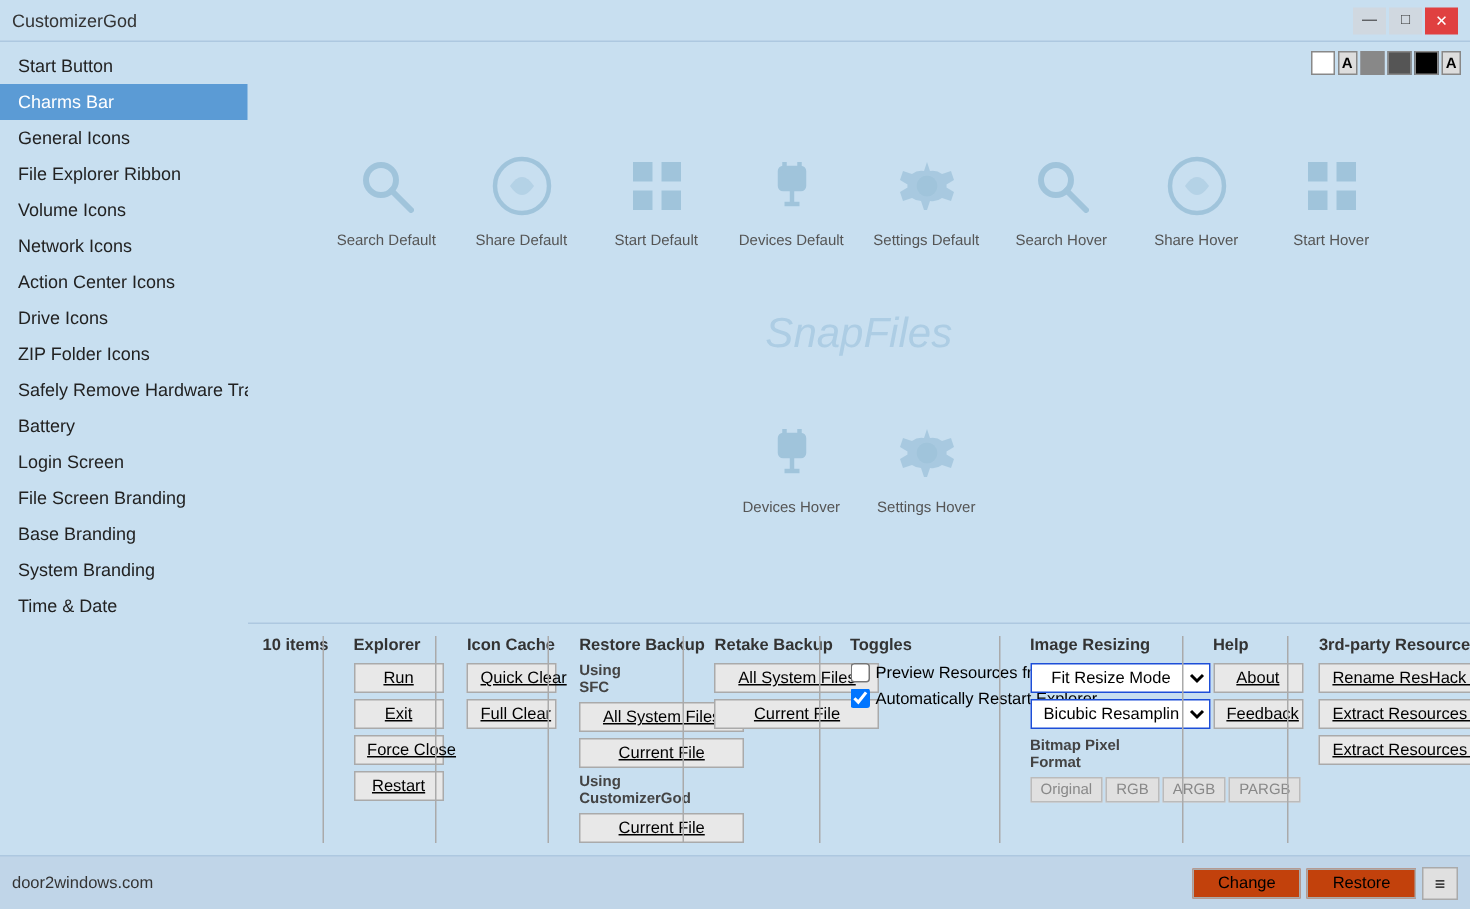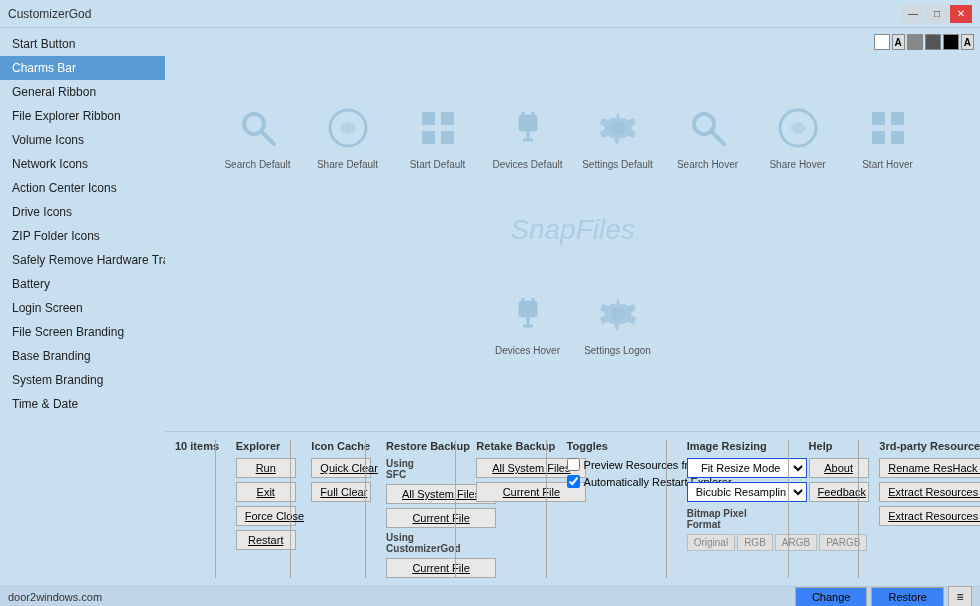--- a/index.html
+++ b/index.html
@@ -247,38 +247,38 @@
       padding: 2px 6px;
       font-size: 10px;
       cursor: pointer;
       color: #888;
     }
 
     
     #statusbar {
       background: #c0d5e8;
       border-top: 1px solid #adc8e0;
-      height: 20px;
+      height: 36px;
       display: flex;
       align-items: center;
       justify-content: space-between;
       padding: 0 8px;
       flex-shrink: 0;
     }
     .statusbar-left {
       font-size: 11px;
       color: #333;
     }
     .statusbar-right {
       display: flex;
       gap: 4px;
       align-items: center;
     }
     .statusbar-btn {
-      background: #3b82f6;
+      background: #c2410c;
       border: 1px solid #aaa;
       padding: 3px 16px;
       font-size: 11px;
       cursor: pointer;
     }
     .statusbar-icon-btn {
       background: #e0e0e0;
       border: 1px solid #aaa;
       width: 24px;
       height: 22px;
@@ -307,21 +307,21 @@
     <button class="title-btn close">✕</button>
   </div>
 </div>
 
 <div id="main-container">
 
   <div id="sidebar">
 
   <div class="sidebar-item">Start Button</div>
       <div class="sidebar-item active">Charms Bar</div>
-      <div class="sidebar-item">General Ribbon</div>
+      <div class="sidebar-item">General Icons</div>
       <div class="sidebar-item">File Explorer Ribbon</div>
       <div class="sidebar-item">Volume Icons</div>
       <div class="sidebar-item">Network Icons</div>
       <div class="sidebar-item">Action Center Icons</div>
       <div class="sidebar-item">Drive Icons</div>
       <div class="sidebar-item">ZIP Folder Icons</div>
       <div class="sidebar-item">Safely Remove Hardware Tray Icon</div>
       <div class="sidebar-item">Battery</div>
       <div class="sidebar-item">Login Screen</div>
       <div class="sidebar-item">File Screen Branding</div>
@@ -436,21 +436,21 @@
             </div>
             <div class="icon-label">Devices Hover</div>
           </div>
           <div class="icon-item">
             <div class="icon-circle">
               <svg viewBox="0 0 44 44" class="icon-svg" fill="#7aaac8">
                 <circle cx="22" cy="22" r="7"></circle>
                 <path d="M22 6 L24 12 A10 10 0 0 1 32 14 L38 12 L40 18 L35 21 A10 10 0 0 1 35 23 L40 26 L38 32 L32 30 A10 10 0 0 1 24 32 L22 38 L20 38 L18 32 A10 10 0 0 1 12 30 L6 32 L4 26 L9 23 A10 10 0 0 1 9 21 L4 18 L6 12 L12 14 A10 10 0 0 1 20 12 Z" opacity="0.8"></path>
               </svg>
             </div>
-            <div class="icon-label">Settings Logon</div>
+            <div class="icon-label">Settings Hover</div>
           </div>
         </div>
     </div>
 
     <div id="bottom-toolbar">
 
       <div class="toolbar-section">
         <div class="toolbar-section-title">10 items</div>
       </div>
 

